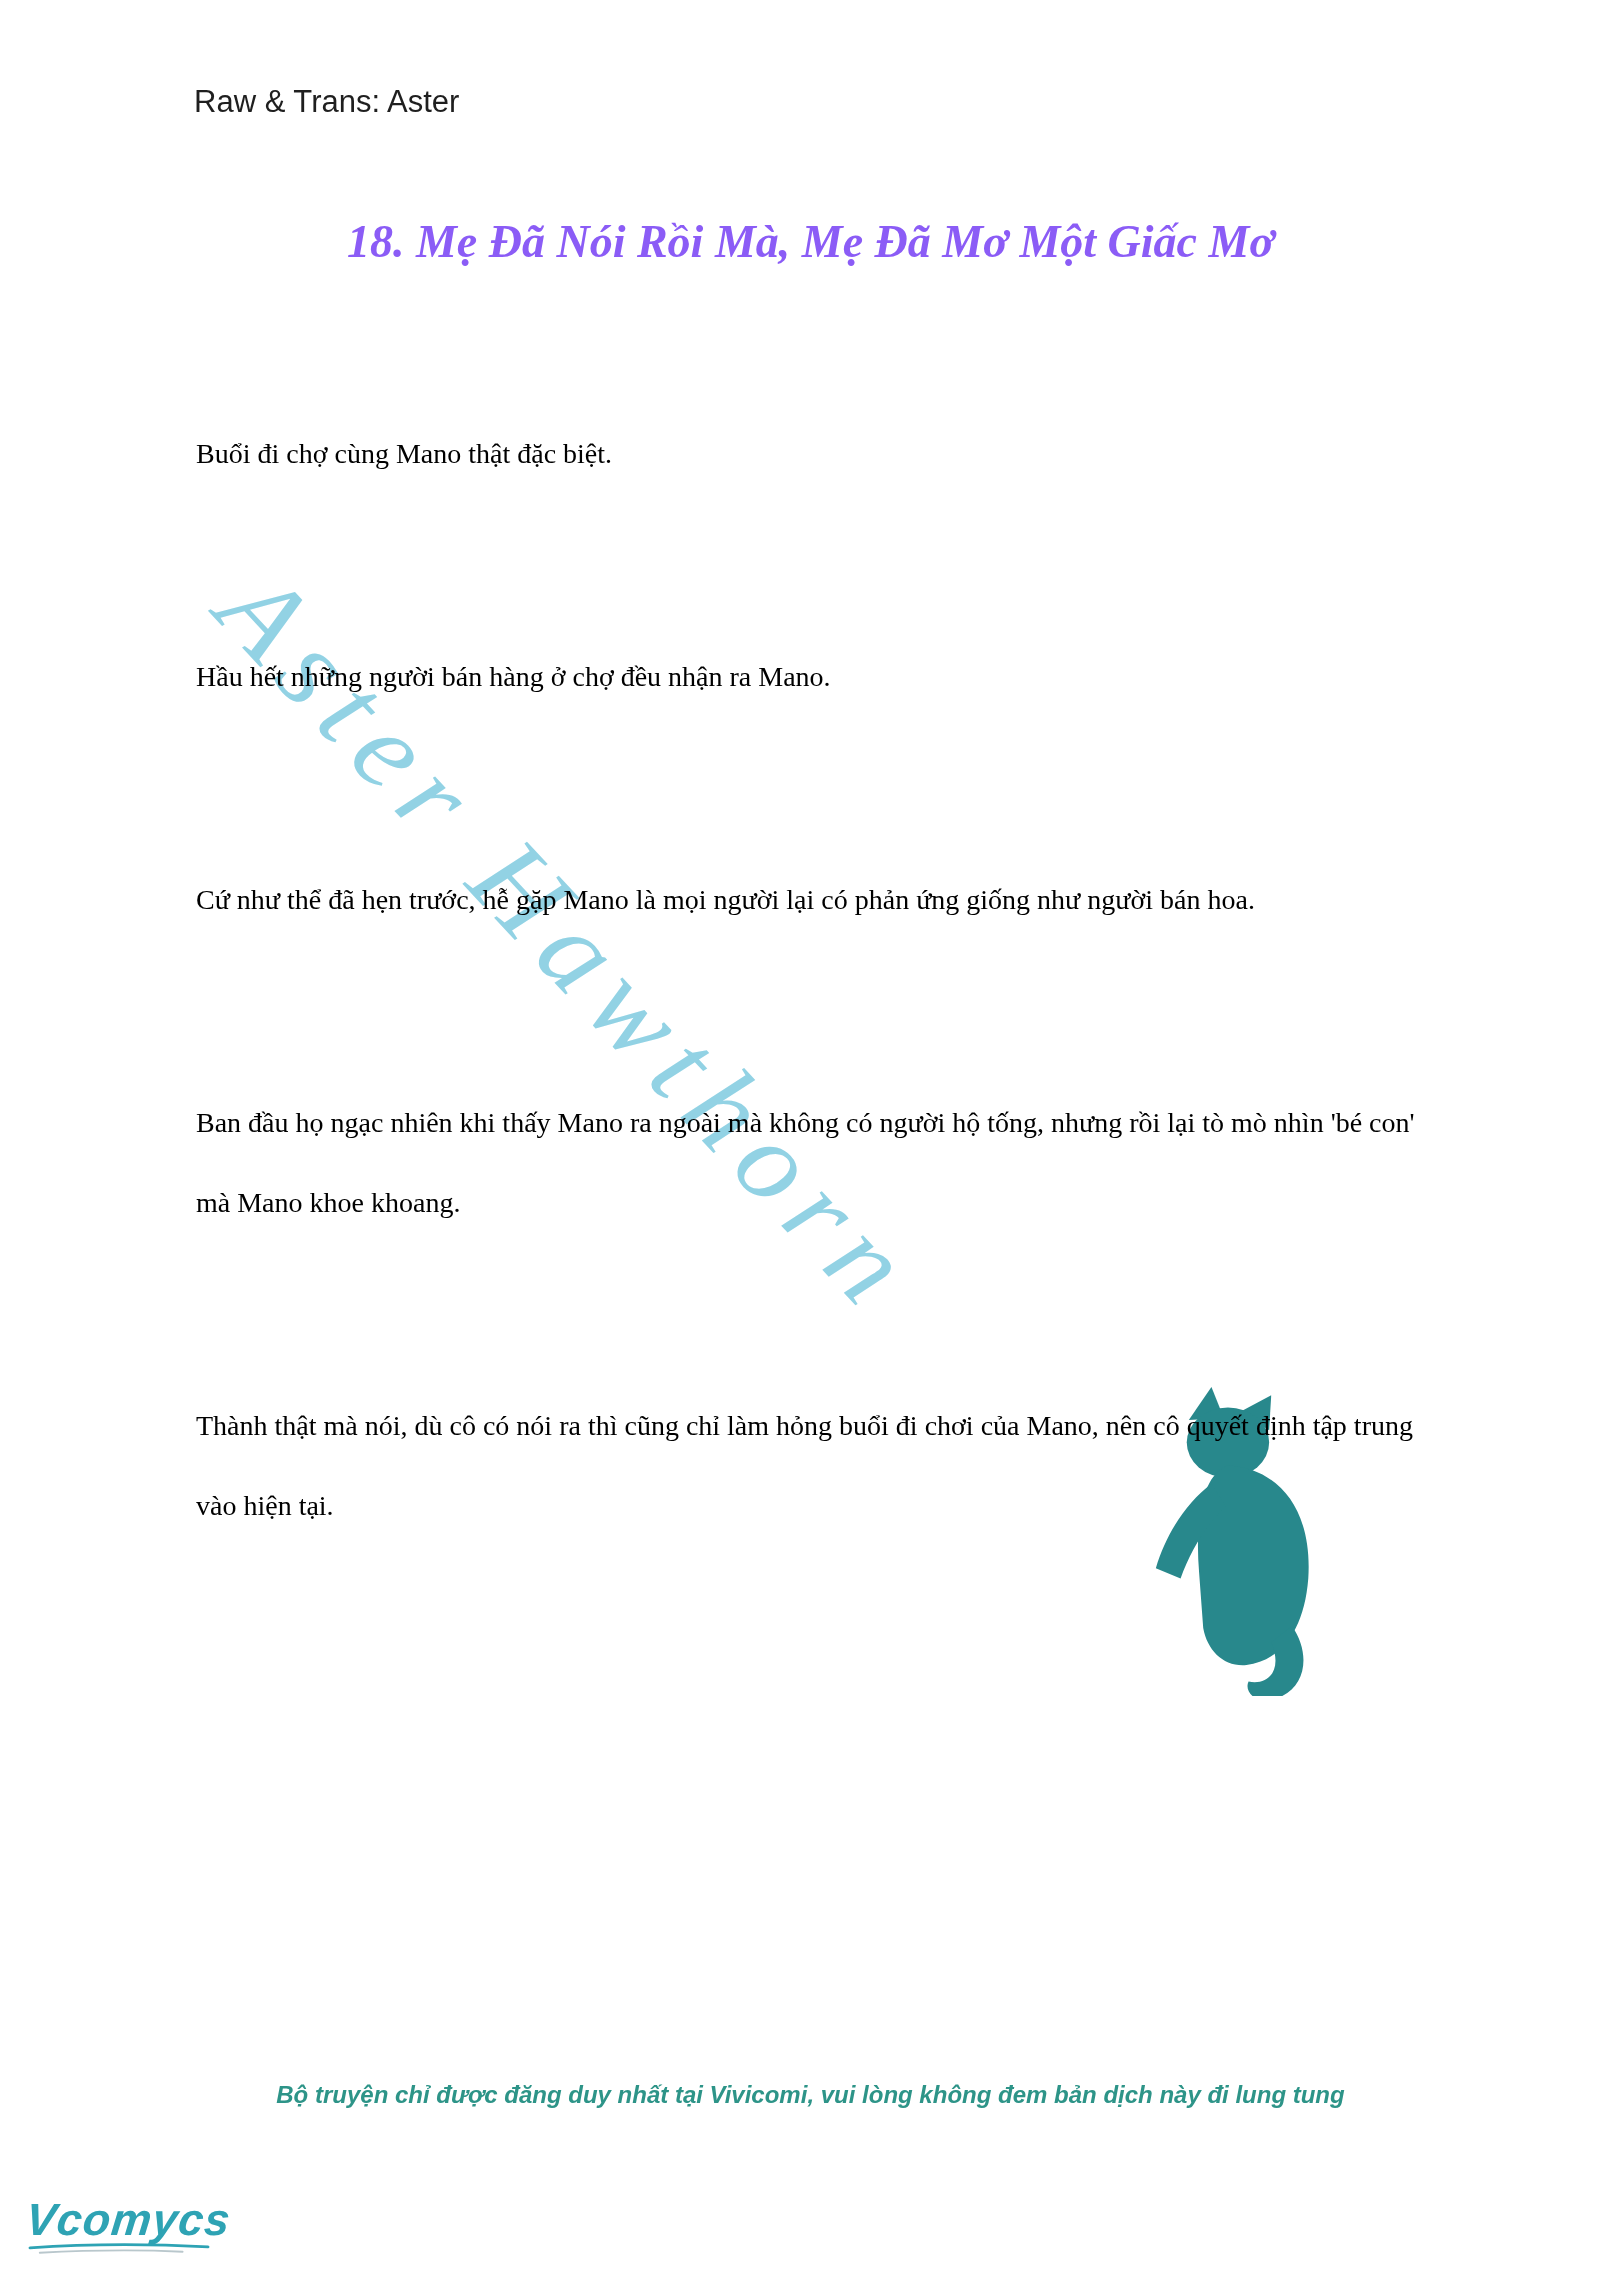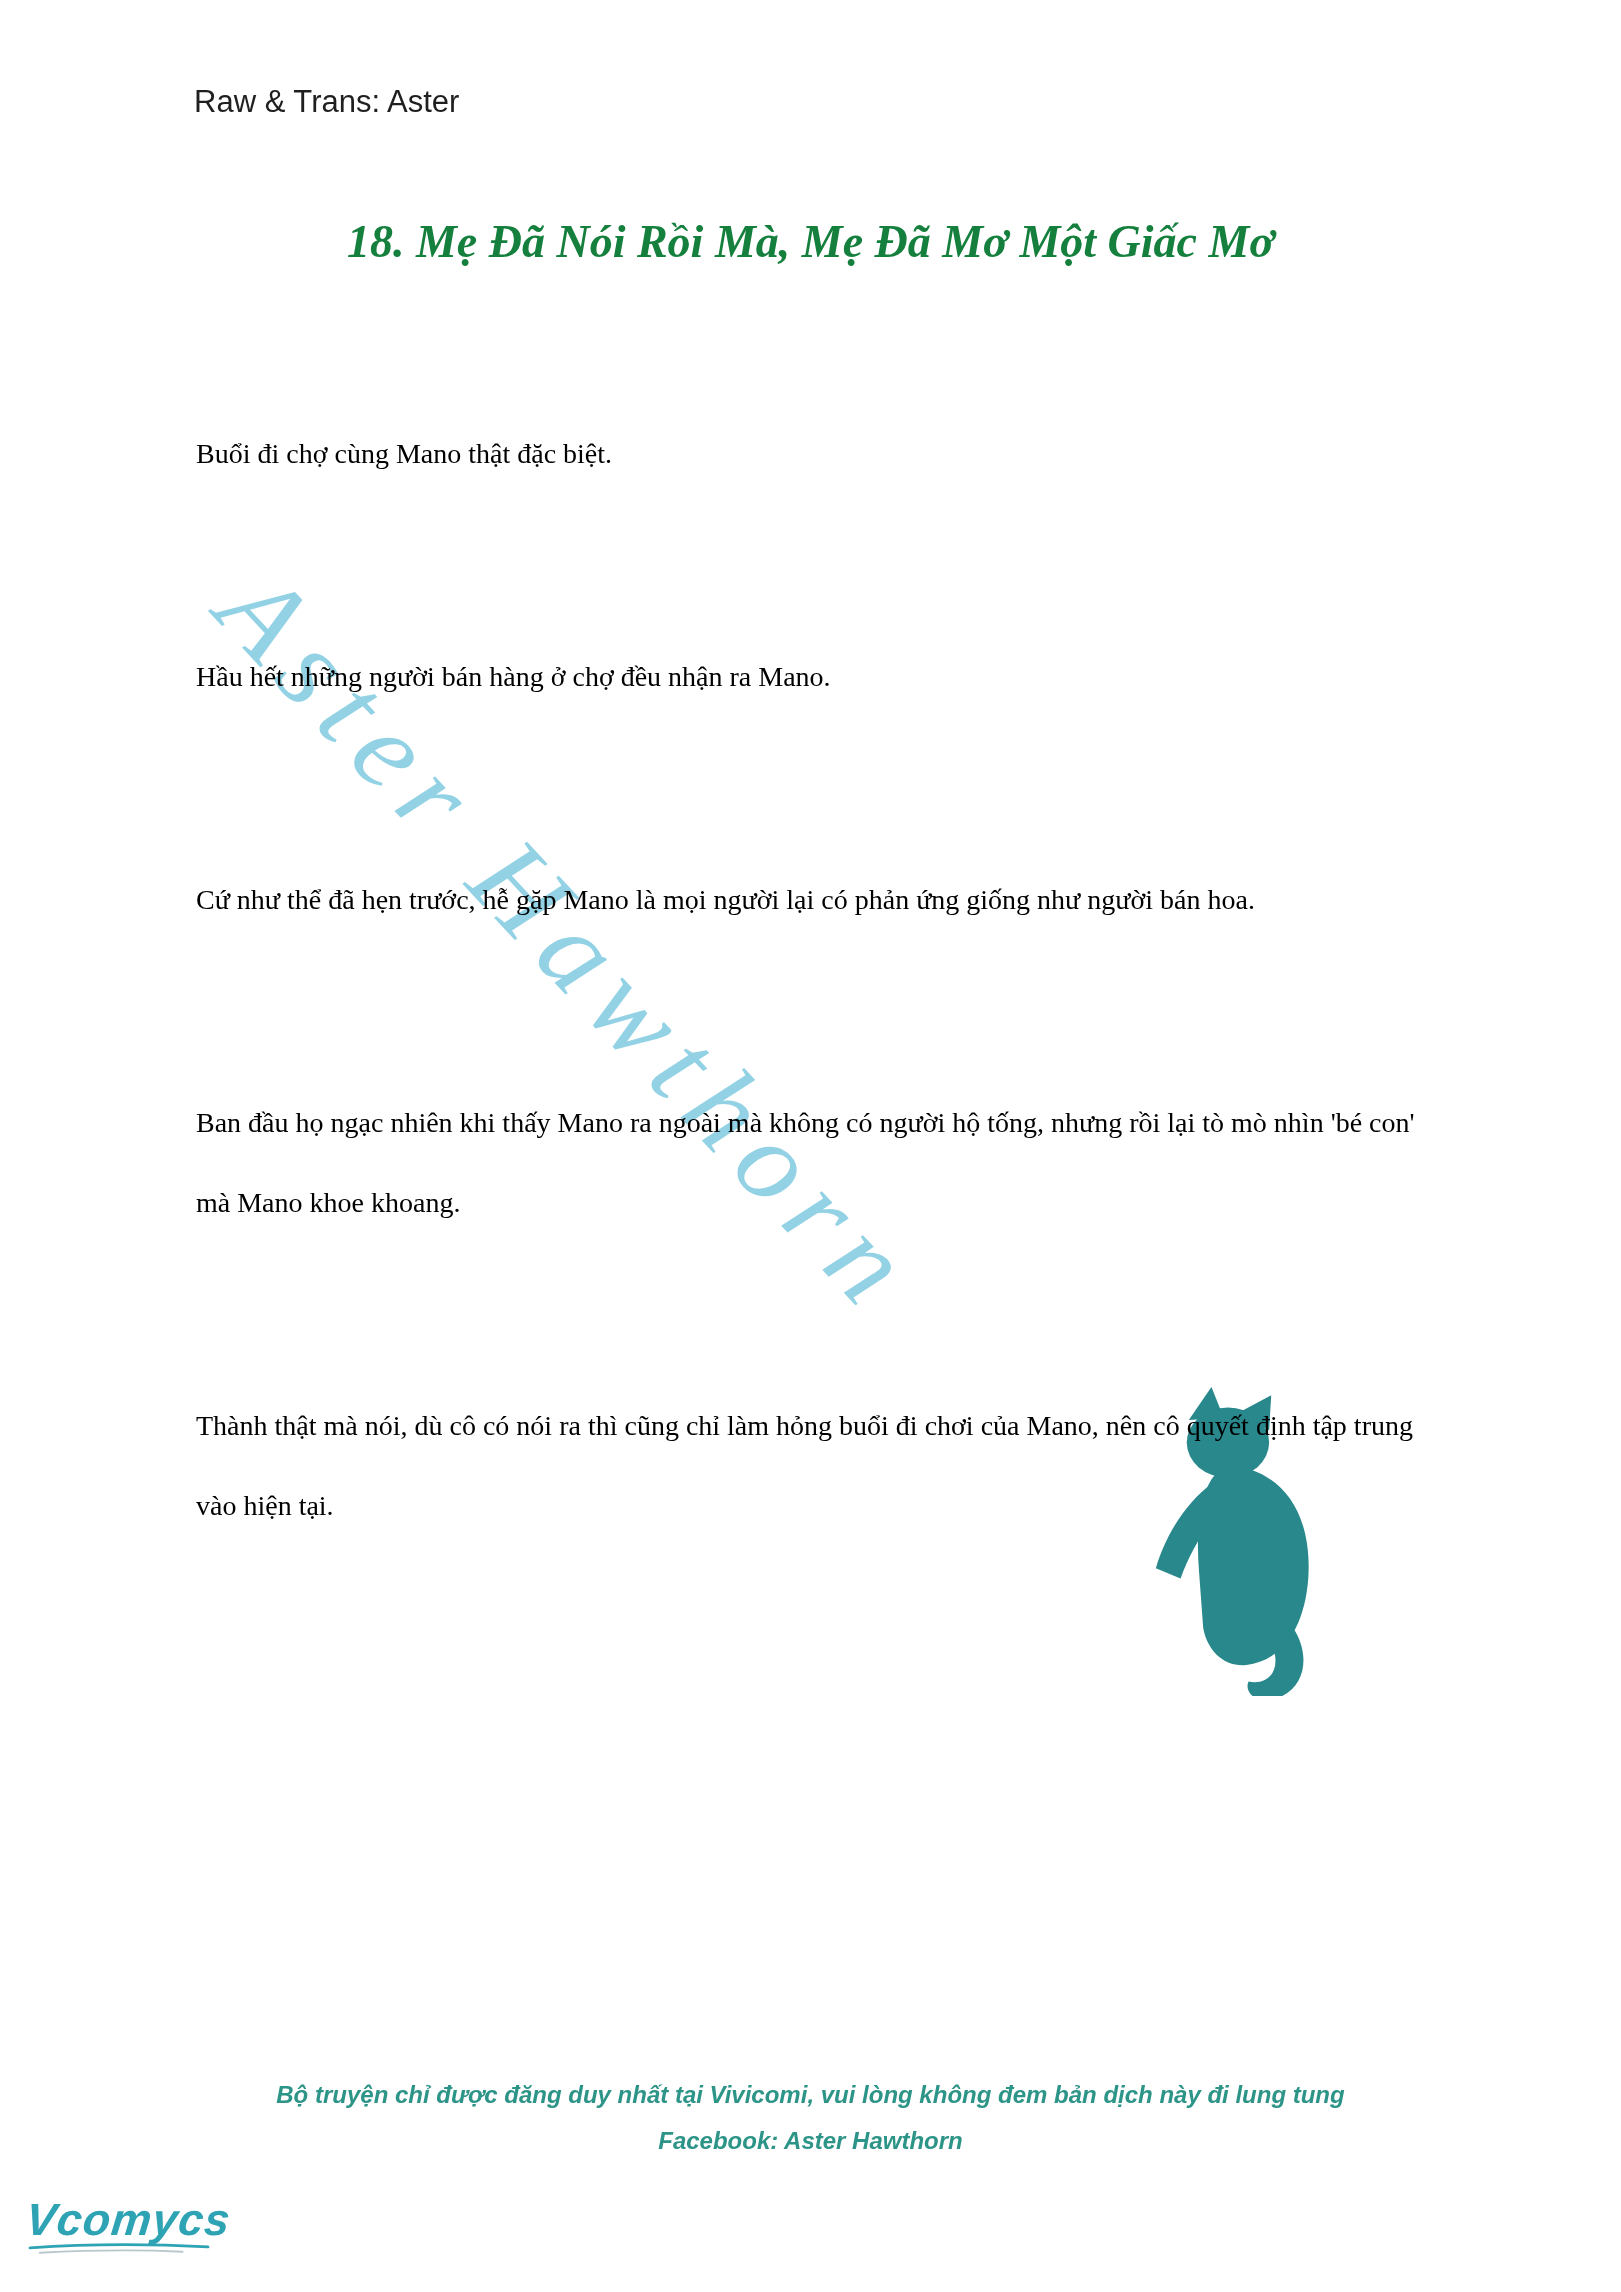--- a/index.html
+++ b/index.html
@@ -29,21 +29,21 @@
   .title {
     position: absolute;
     top: 184px;
     left: 0;
     width: 100%;
     text-align: center;
     font-family: "Liberation Serif", serif;
     font-weight: bold;
     font-style: italic;
     font-size: 46px;
-    color: #15803d;
+    color: #8b5cf6;
     z-index: 3;
   }
 
   .content {
     position: absolute;
     top: 414px;
     left: 196px;
     width: 1237px;
     z-index: 2;
   }
@@ -148,21 +148,20 @@
 <div class="content">
   <p>Buổi đi chợ cùng Mano thật đặc biệt.</p>
   <p>Hầu hết những người bán hàng ở chợ đều nhận ra Mano.</p>
   <p>Cứ như thể đã hẹn trước, hễ gặp Mano là mọi người lại có phản ứng giống như người bán hoa.</p>
   <p>Ban đầu họ ngạc nhiên khi thấy Mano ra ngoài mà không có người hộ tống, nhưng rồi lại tò mò nhìn 'bé con' mà Mano khoe khoang.</p>
   <p>Thành thật mà nói, dù cô có nói ra thì cũng chỉ làm hỏng buổi đi chơi của Mano, nên cô quyết định tập trung vào hiện tại.</p>
 </div>
 
 <div class="footer">
   <div>Bộ truyện chỉ được đăng duy nhất tại Vivicomi, vui lòng không đem bản dịch này đi lung tung</div>
-  <div>Facebook: Aster Hawthorn</div>
 </div>
 
 <div class="logo">
   <span class="logo-text">Vcomycs</span>
   <svg class="logo-underline" viewBox="0 0 190 14" xmlns="http://www.w3.org/2000/svg">
     <path d="M4,6 C60,2 130,2 186,5" stroke="#2ea3b4" stroke-width="3" fill="none" stroke-linecap="round"></path>
     <path d="M14,11 C70,8 120,8 160,10" stroke="#b9c7cc" stroke-width="2" fill="none" stroke-linecap="round"></path>
   </svg>
 </div>
 

